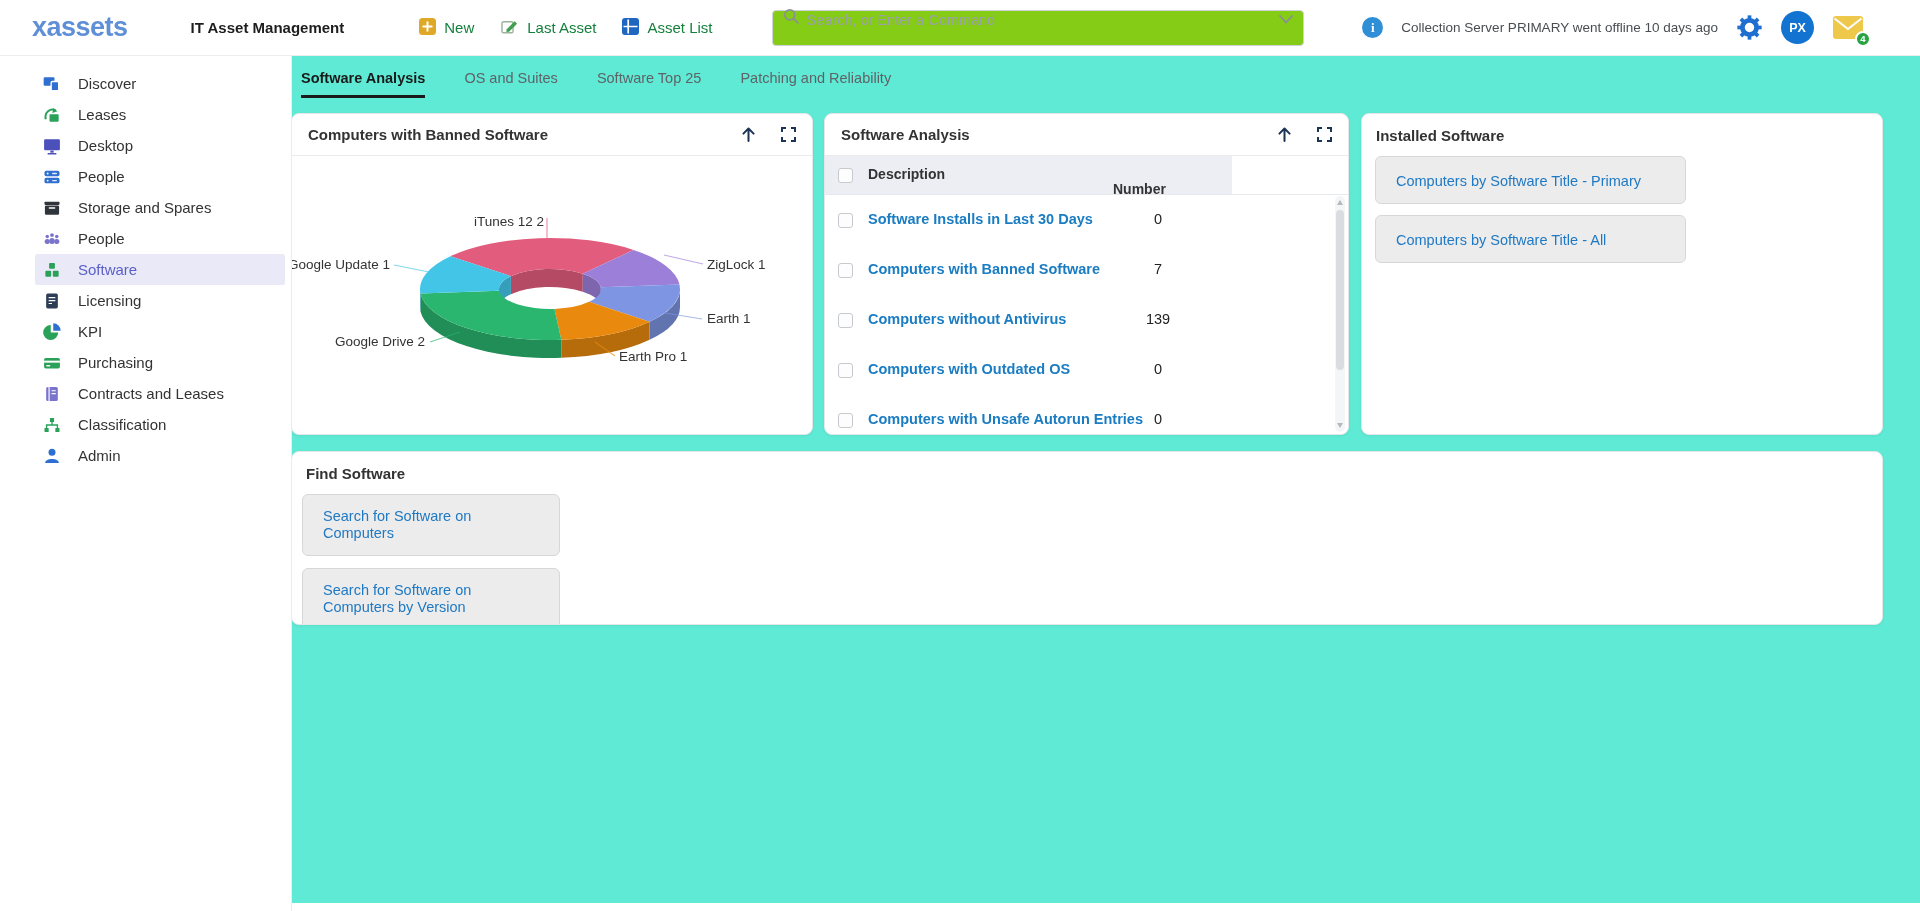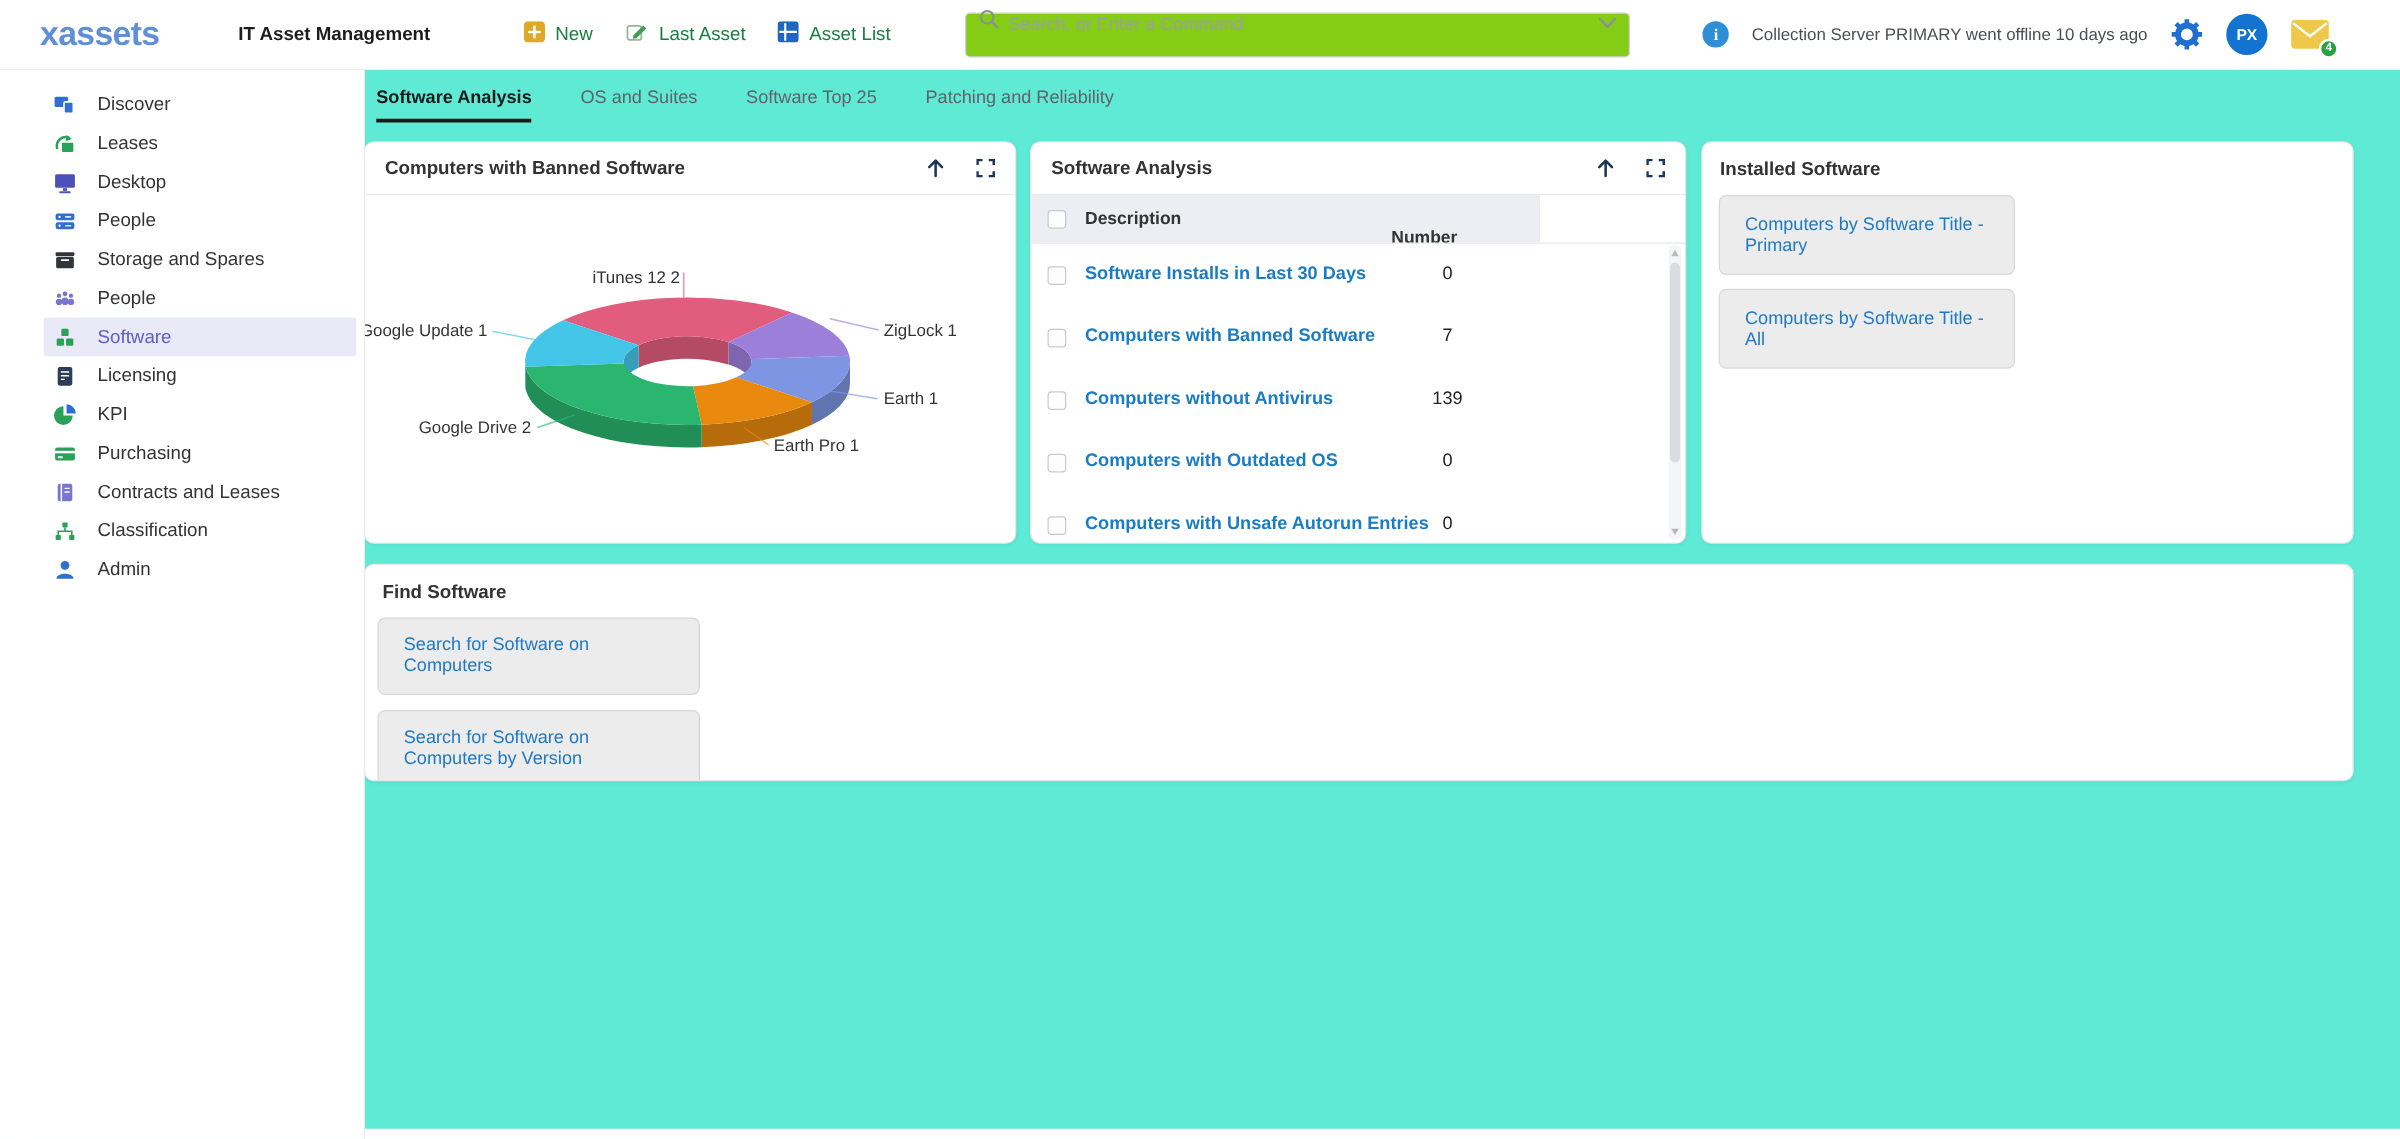--- a/index.html
+++ b/index.html
@@ -81,21 +81,21 @@
   .vscroll .arr { position:absolute; left:2px; width:0; height:0; border-left:3.5px solid transparent;
     border-right:3.5px solid transparent; }
   .vscroll .arr.up { top:4px; border-bottom:5px solid #b4b8bf; }
   .vscroll .arr.down { bottom:4px; border-top:5px solid #b4b8bf; }
   .vscroll .thumb { position:absolute; left:1px; top:14px; width:8px; height:160px; background:#dadce1; border-radius:4px; }
 
   
   .gbtn { display:block; background:#ececec; border:1px solid #d7d7d7; border-radius:6px;
     color:#2079c3; font-size:14.5px; text-align:left; padding:13px 16px 13px 20px; cursor:pointer;
     font-family:"Liberation Sans",sans-serif; line-height:17px; }
-  #card-installed .gbtn { width:237px; margin:0 0 11px 13px; min-height:48px; padding-top:15px; }
+  #card-installed .gbtn { width:311px; margin:0 0 11px 13px; min-height:48px; padding-top:15px; }
   #card-installed .card-head { padding-left:14px; }
   #card-find .gbtn { width:258px; margin:0 0 12px 10px; min-height:46px; }
   #card-find .card-head { padding-left:14px; }
 </style>
 </head>
 <body>
 
 <div class="app">
 
   <div class="topbar">

